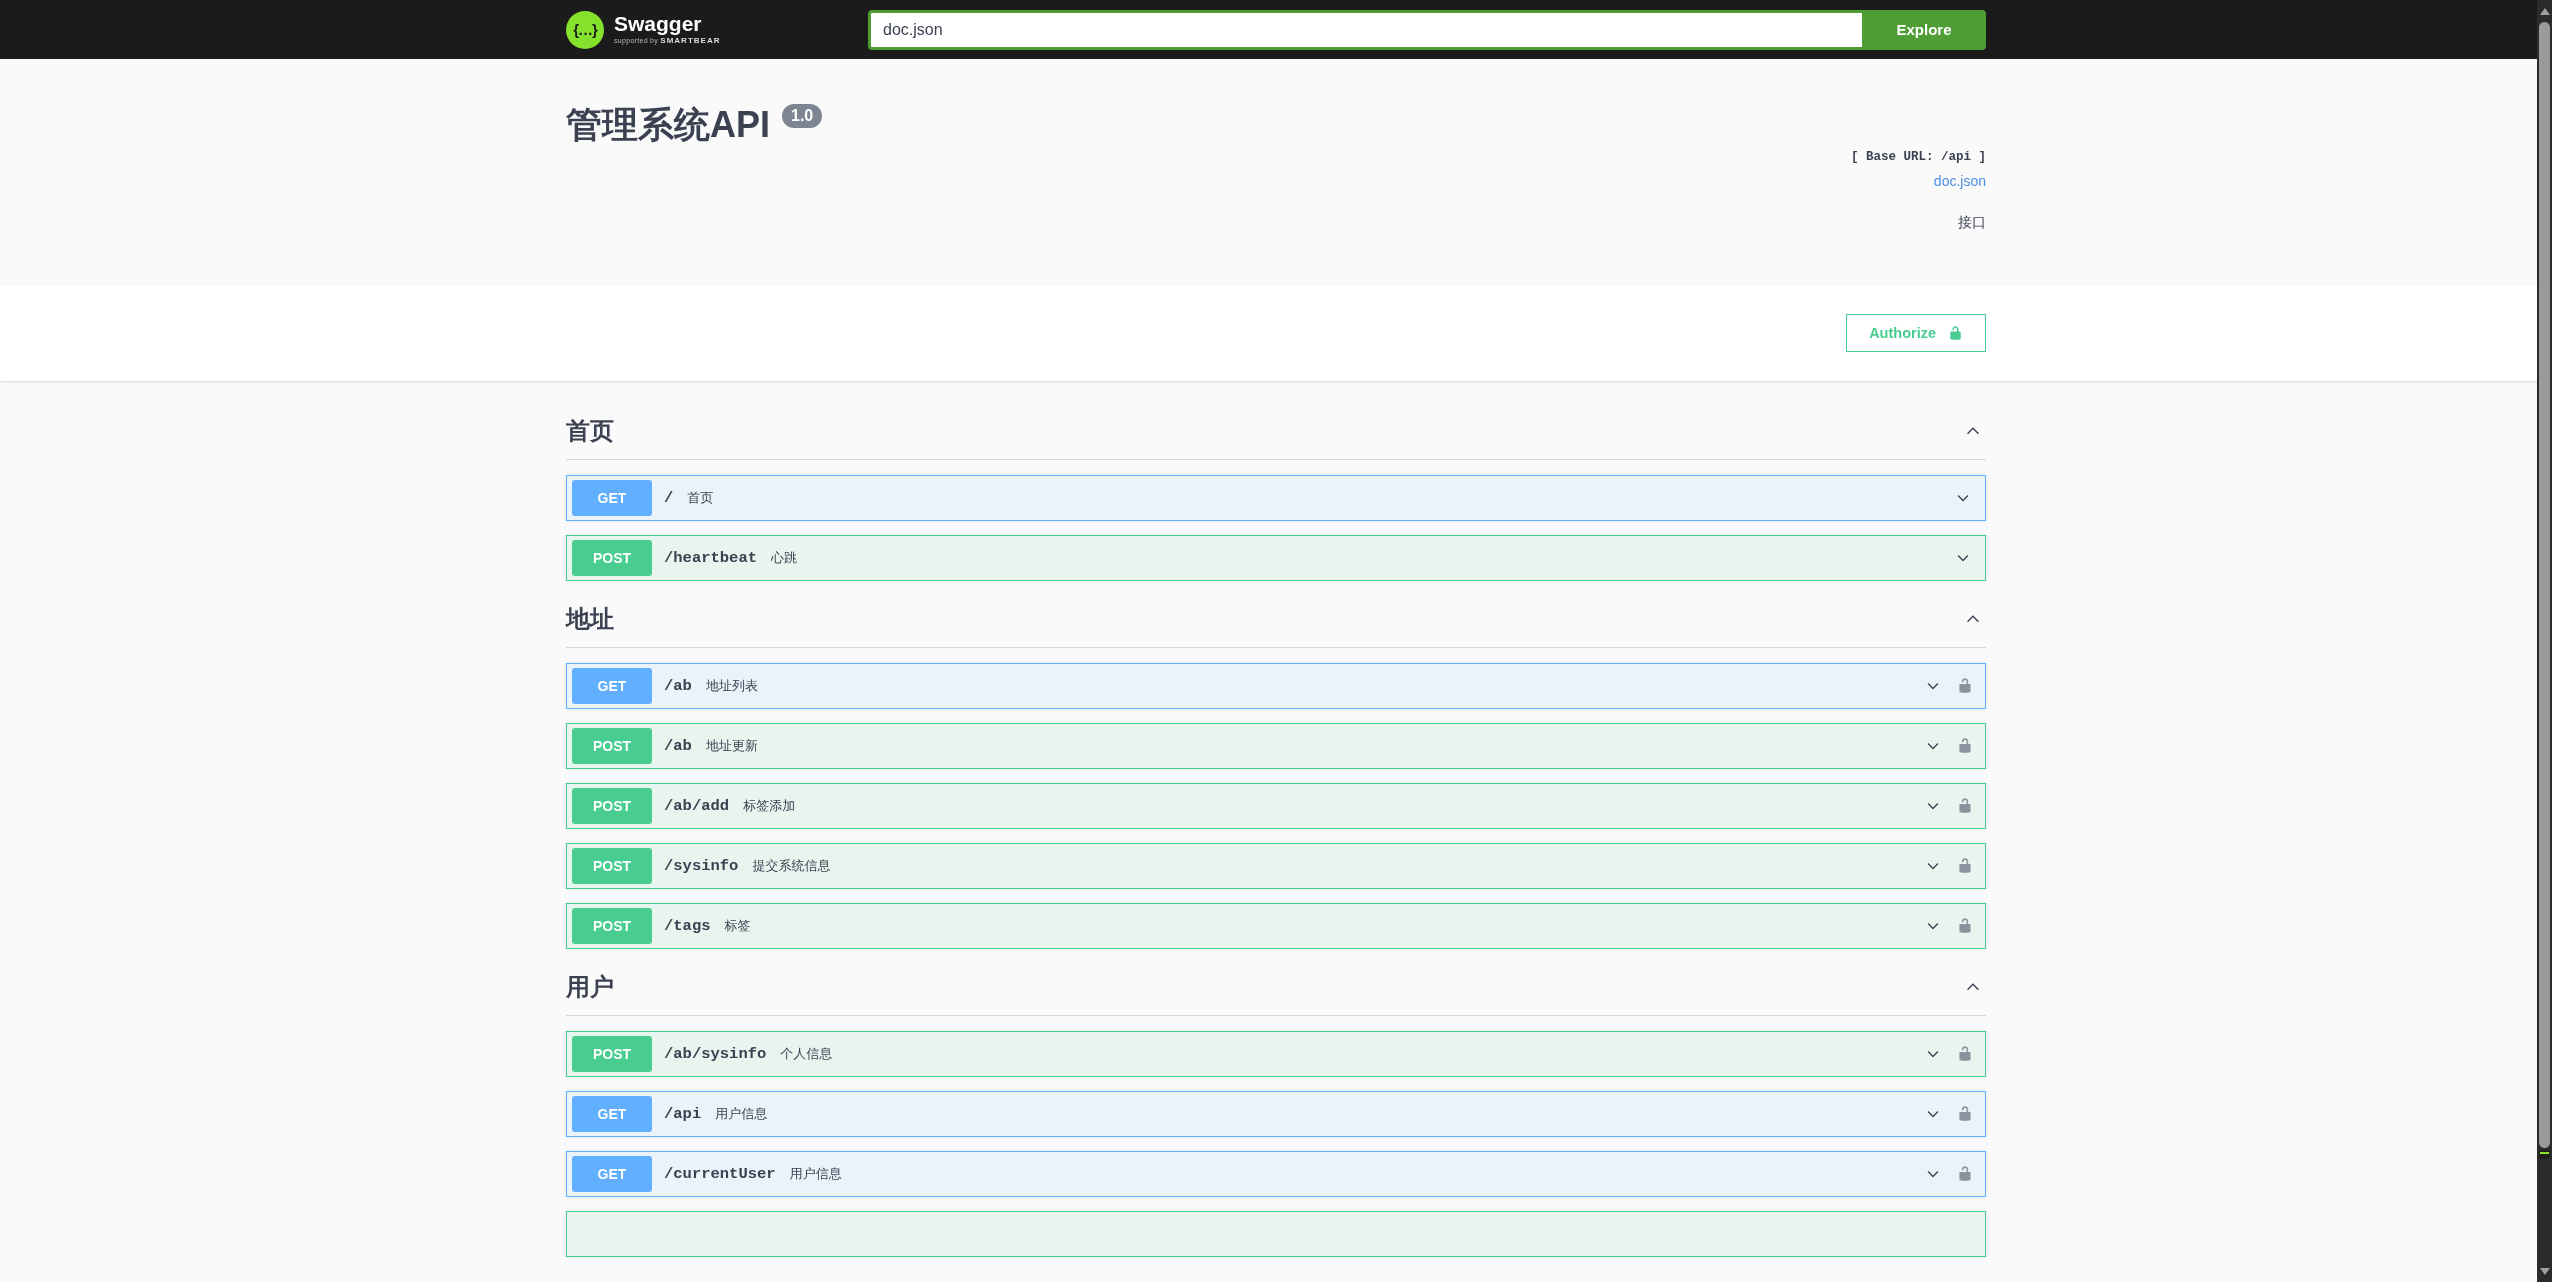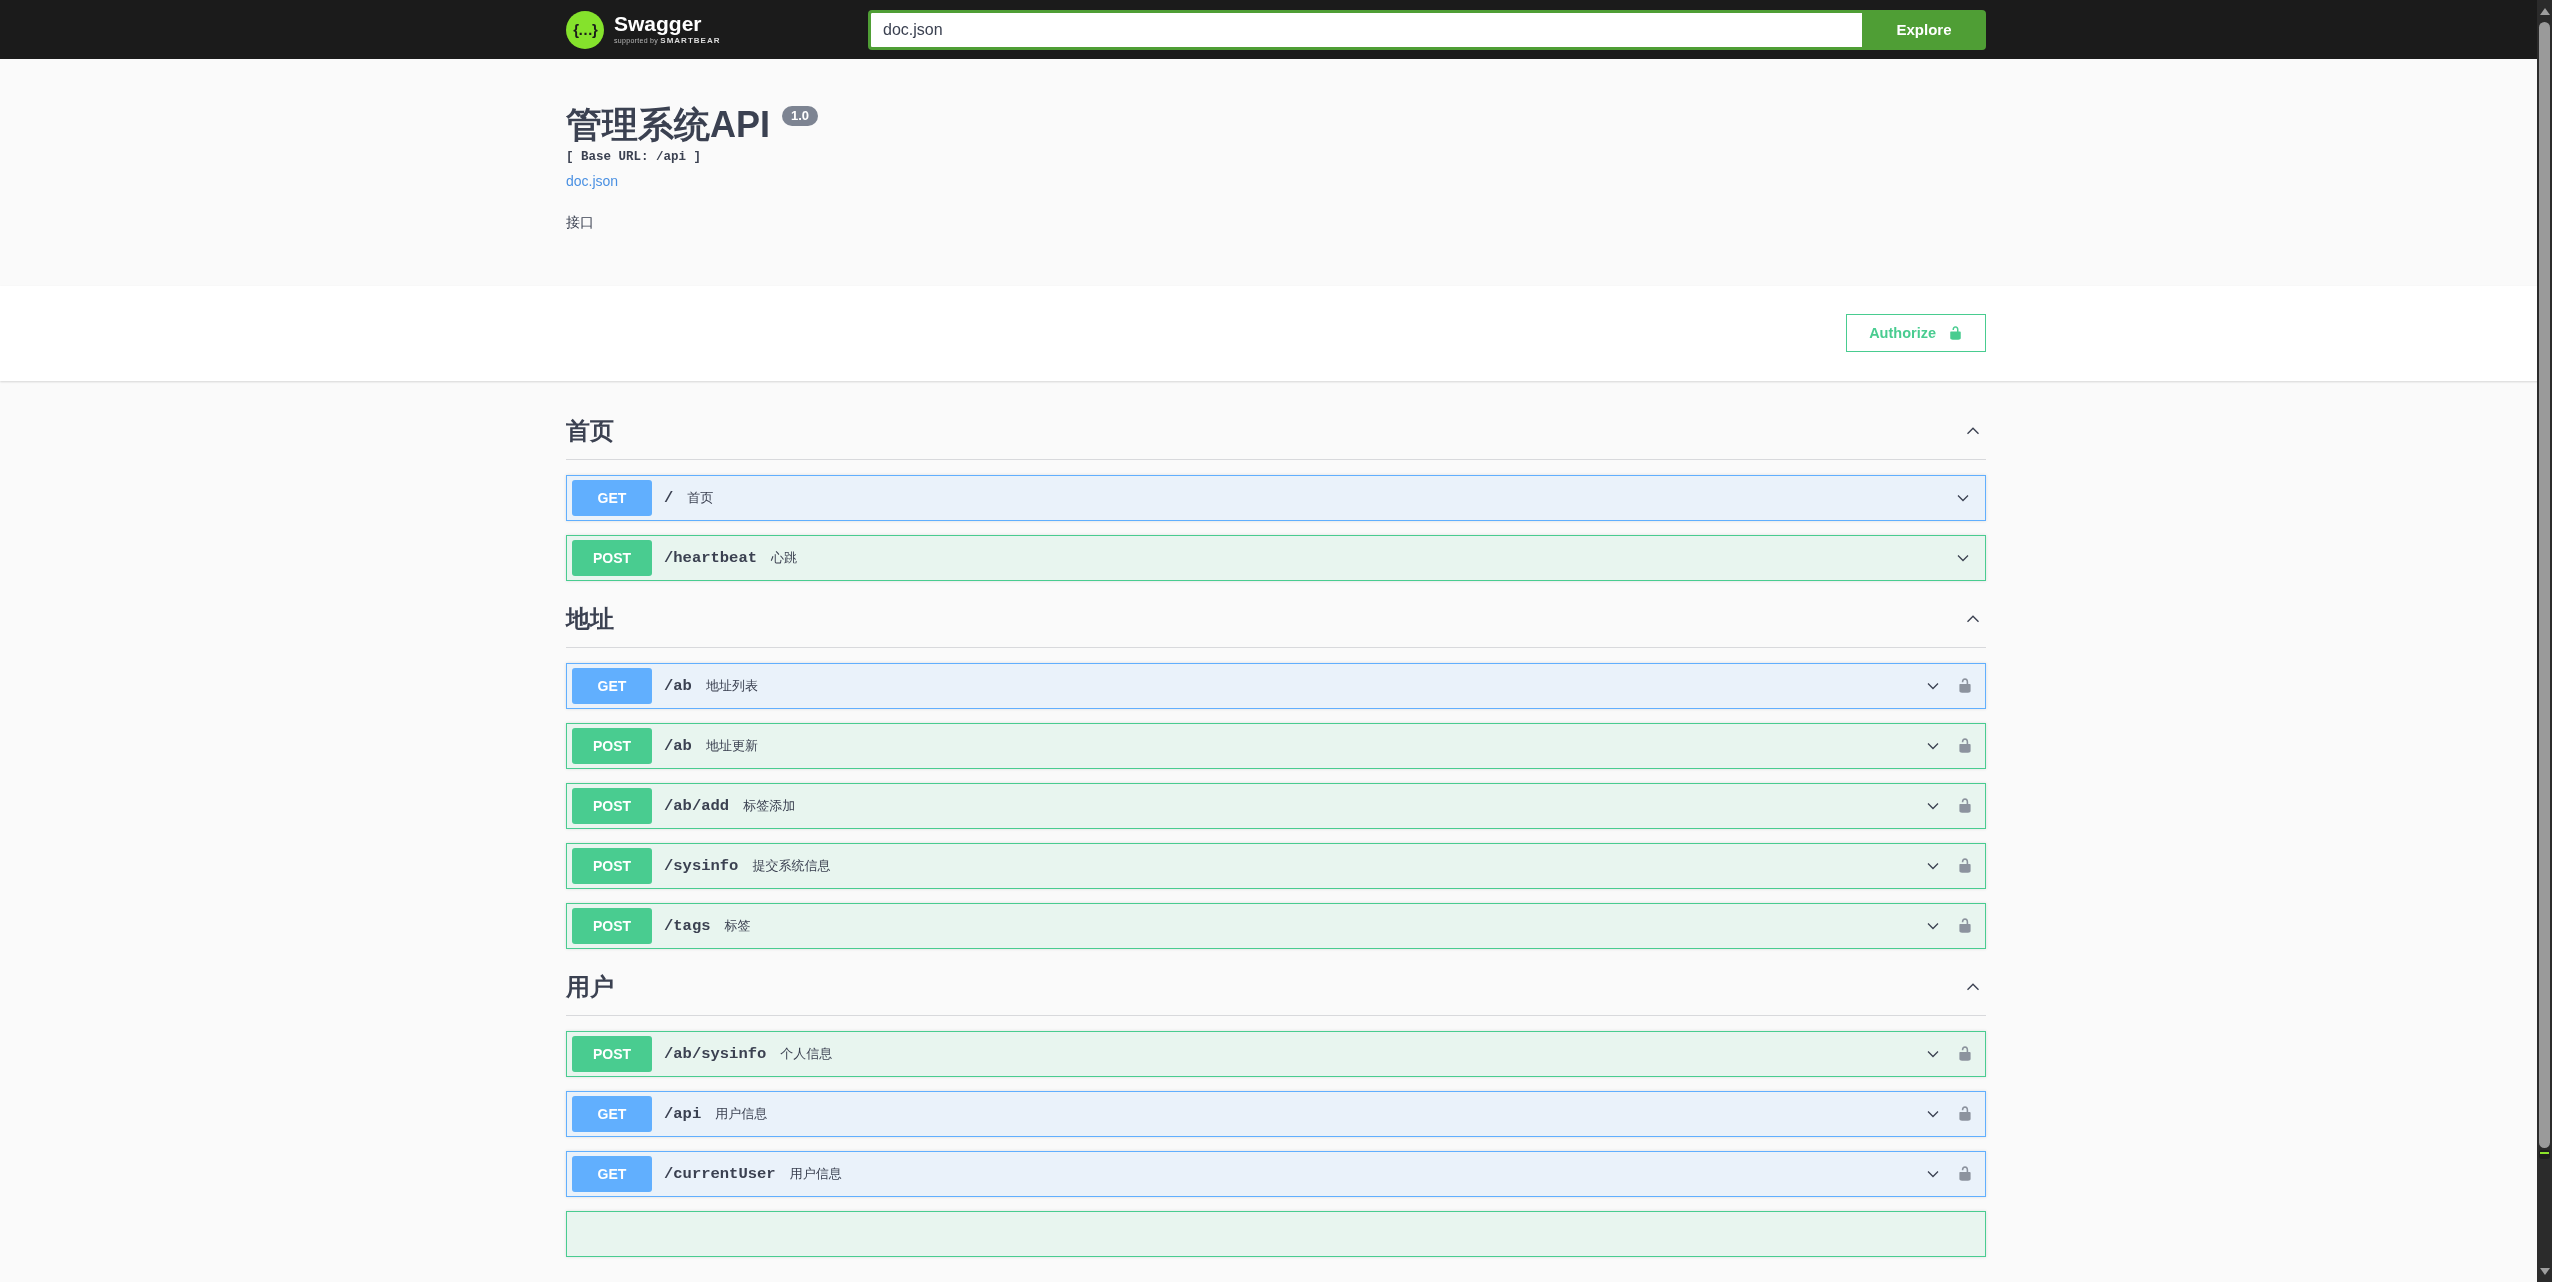--- a/index.html
+++ b/index.html
@@ -34,25 +34,25 @@
     font-family:"Liberation Sans", sans-serif;
   }
   .explore {
     width:124px; height:40px; background:var(--accent-green,#4f9e35);
     color:#fff; font-weight:700; font-size:15px; border:none;
     border-radius:0 4px 4px 0; cursor:pointer;
     font-family:"Liberation Sans", sans-serif;
   }
 
   
-  .info-wrap { padding-top:46px; padding-bottom:54px; }
+  .info-wrap { padding-top:46px; padding-bottom:54px;text-align:right; }
   .api-title { margin:0; font-size:36px; font-weight:700; color:var(--text,#3b4151);
     display:flex; align-items:center; line-height:1.1; }
   .version-badge {
-    background:var(--badge-gray,#7d8492); color:#fff; font-size:13px; font-weight:700;
+    background:var(--badge-gray,#7d8492); color:#fff; font-size:16px; font-weight:700;
     padding:3px 9px; border-radius:20px; margin-left:12px; position:relative; top:-9px;
   }
   .base-url { font-family:"Liberation Mono", monospace; font-size:12.5px; font-weight:600;
     margin-top:5px; color:var(--text,#3b4151); }
   .spec-link { display:inline-block; margin-top:9px; font-size:14px;
     color:var(--link-blue,#4a90e2); text-decoration:none; cursor:pointer; }
   .api-desc { margin-top:24px; font-size:14px; color:var(--text,#3b4151); }
 
   
   .scheme-bar { background:#fff; height:95px; box-shadow:0 1px 2px 0 rgba(0,0,0,.15); }

